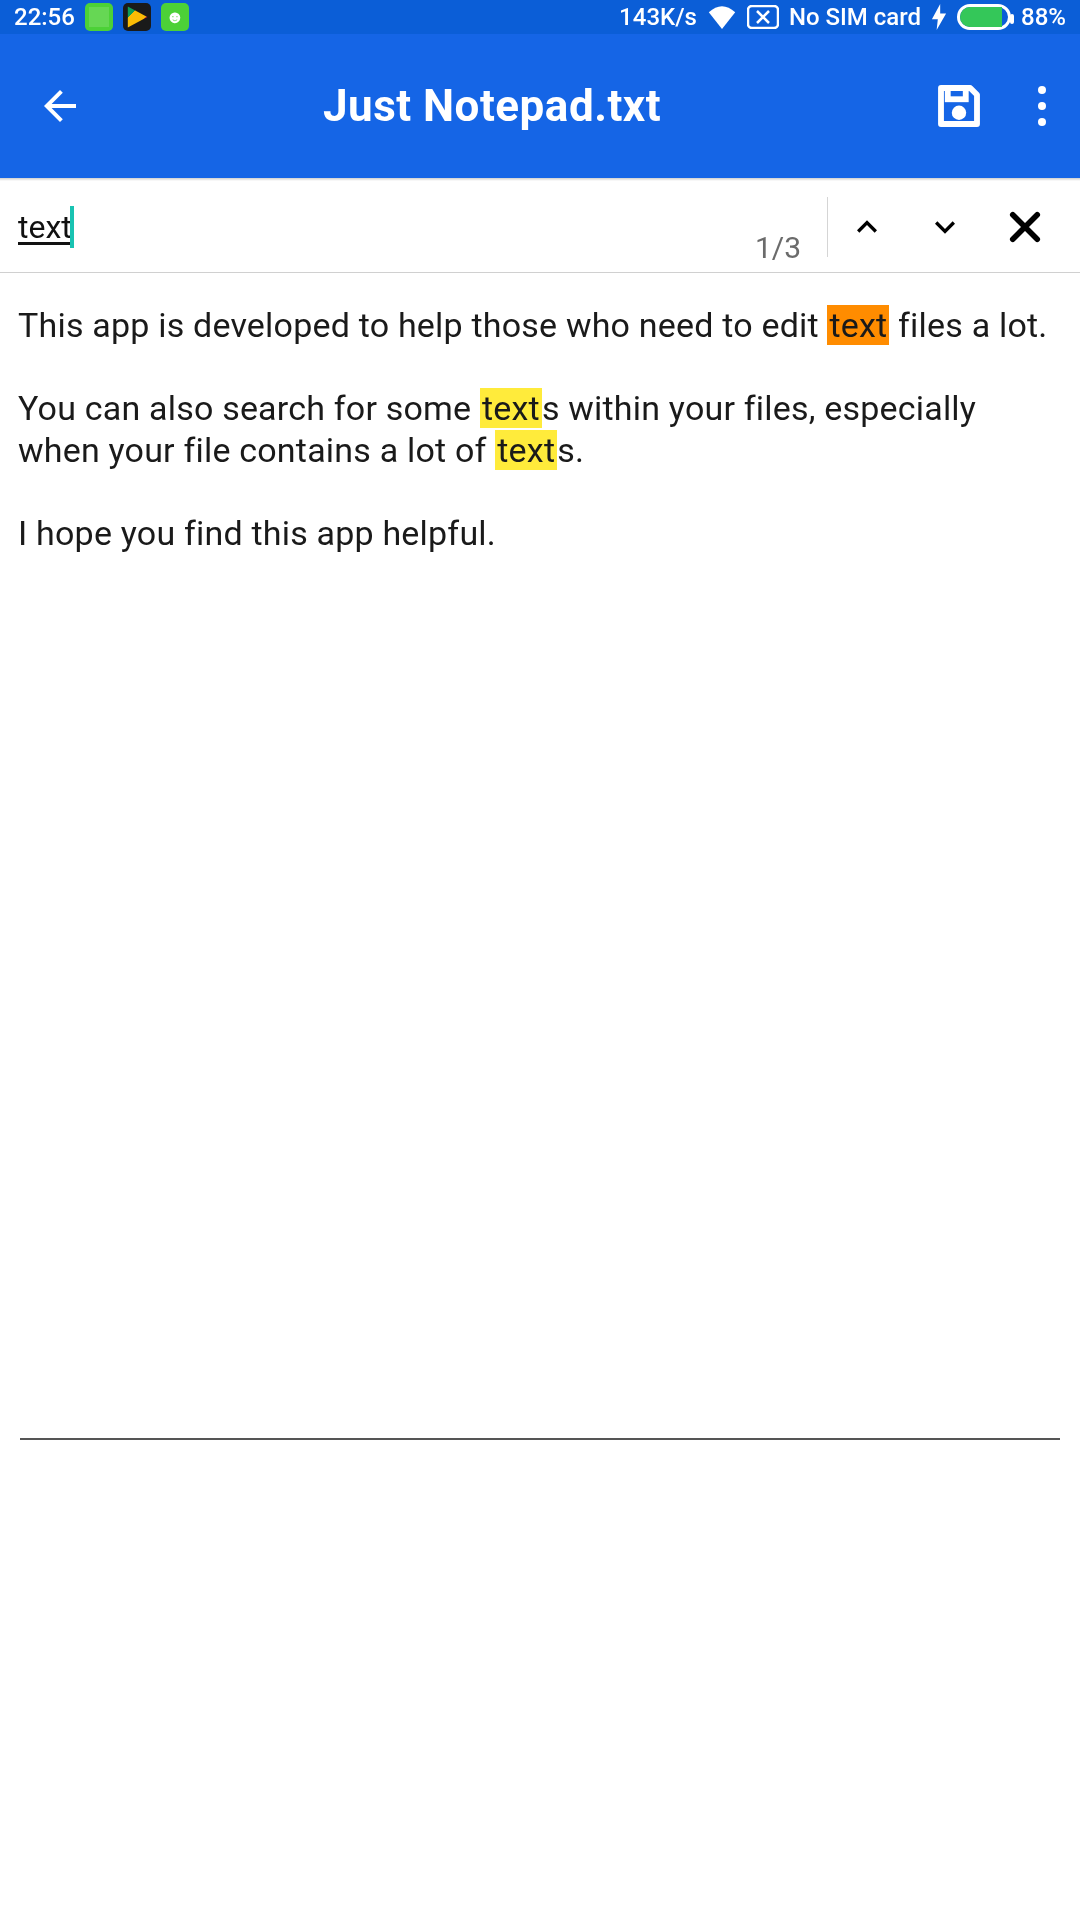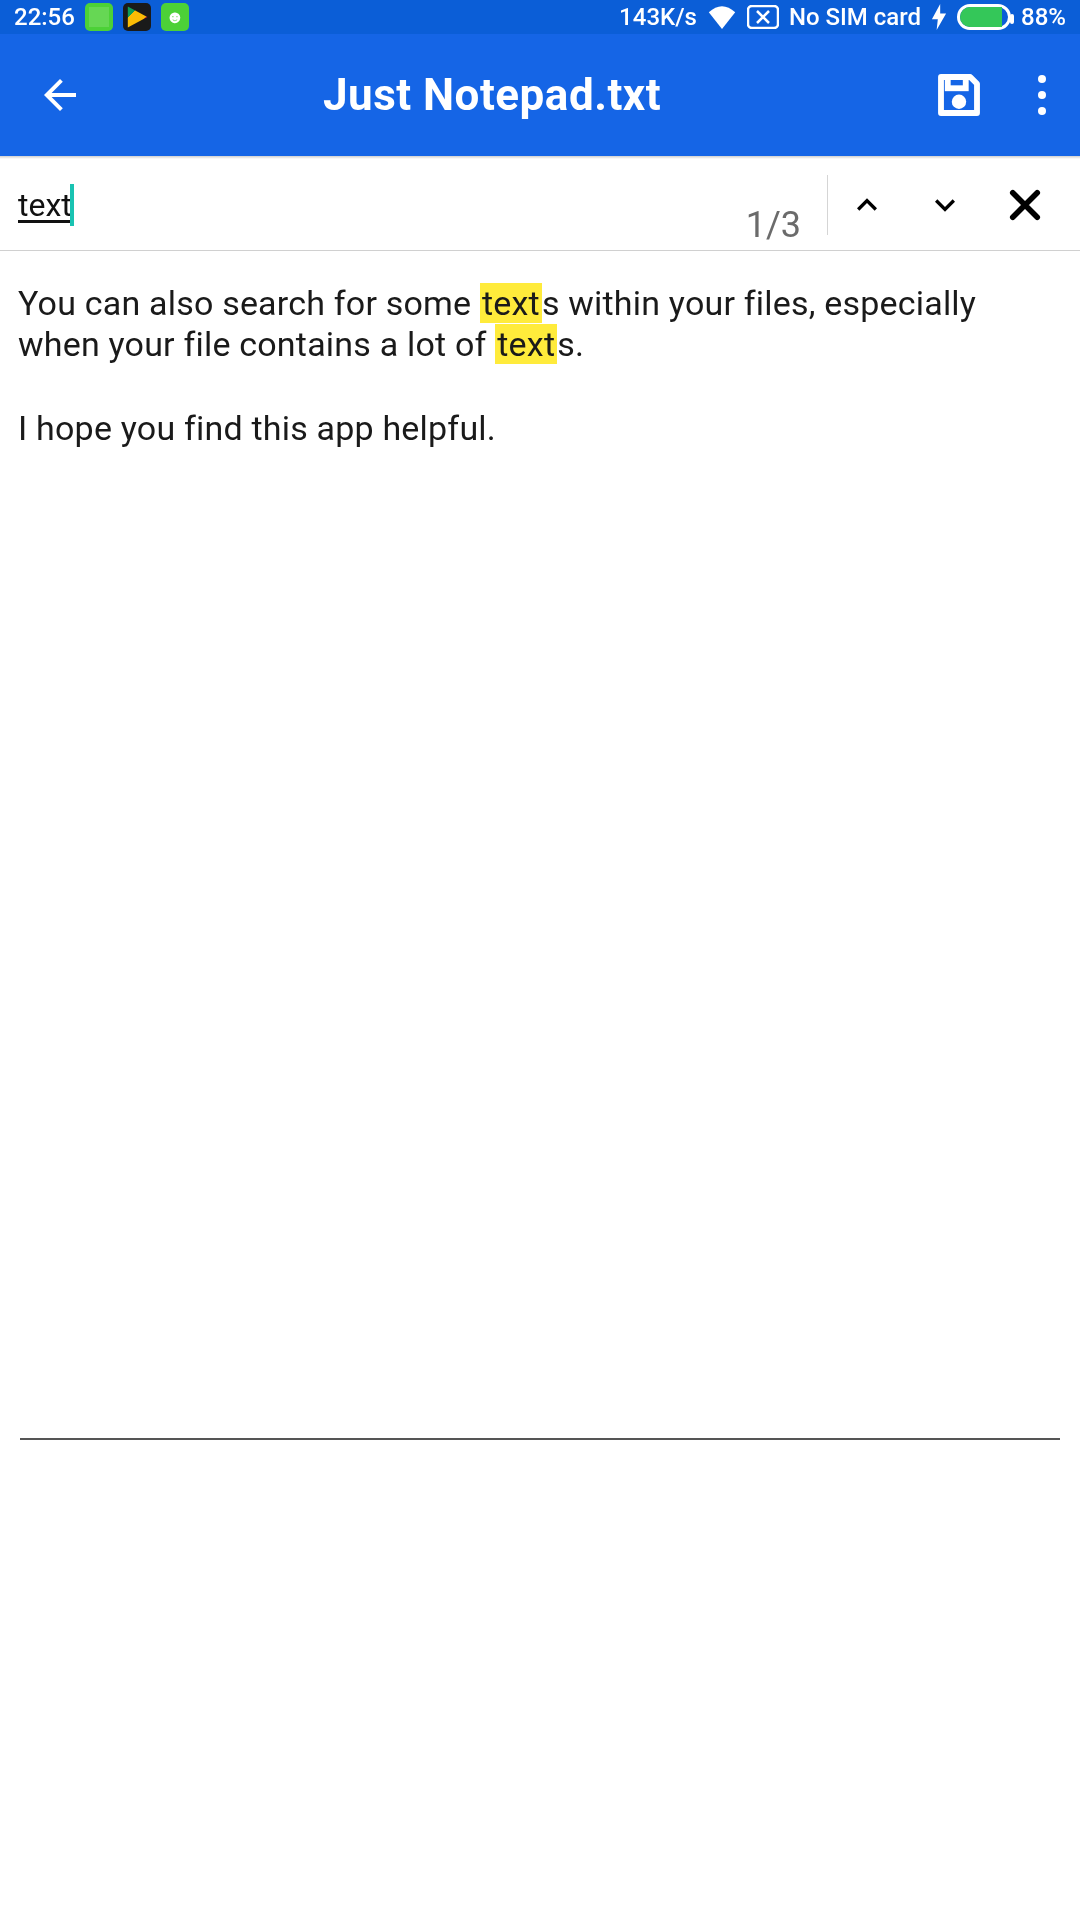--- a/index.html
+++ b/index.html
@@ -25,21 +25,21 @@
   .ic-wifi svg, .ic-nosim svg, .ic-bolt svg { display:block; }
   .batt-pill {
     width:54px; height:26px; border:3px solid #ffffff; border-radius:14px;
     position:relative; display:flex; align-items:center;
   }
   .batt-pill::after{ content:""; position:absolute; right:-6px; top:7px; width:4px; height:10px; background:#fff; border-radius:2px;}
   .batt-fill { height:100%; background:#34c759; border-radius:10px 0 0 10px; }
 
   
   .app-bar {
-    height:122px; width:100%;
+    height:144px; width:100%;
     background:#1565e6;
     display:flex; align-items:center;
     padding:0 18px 0 30px;
     color:#fff;
   }
   .app-bar .back { width:60px; height:60px; display:flex; align-items:center; justify-content:center; }
   .app-bar .title { flex:1; text-align:center; font-size:44px; font-weight:700; letter-spacing:.5px; margin-left:-30px;}
   .app-bar .save { width:70px; height:70px; display:flex; align-items:center; justify-content:center; margin-right:28px;}
   .app-bar .more { width:40px; height:60px; display:flex; flex-direction:column; align-items:center; justify-content:center; gap:8px;}
   .app-bar .more span{ width:8px; height:8px; background:#fff; border-radius:50%; }
@@ -53,21 +53,21 @@
     border-bottom:1px solid #d0d0d0;
     background:#fff;
   }
   .find-input-wrap { flex:1; display:flex; align-items:center; height:100%; position:relative; }
   .find-input {
     font-size:32px; color:#111; border:none; outline:none; background:transparent;
     text-decoration:underline; text-underline-offset:4px;
     padding:4px 0;
   }
   .caret { width:4px; height:42px; background:#19c3b2; margin-left:-2px; }
-  .find-count { font-size:36px; color:#6b6b6b; padding:0 26px;margin-top:41px; }
+  .find-count { font-size:30px; color:#6b6b6b; padding:0 26px;margin-top:41px; }
   .vdiv { width:1px; height:60px; background:#d5d5d5; }
   .nav-btn { width:78px; height:70px; display:flex; align-items:center; justify-content:center; }
   .close-btn { width:70px; height:70px; display:flex; align-items:center; justify-content:center; margin-left:6px;}
 
   
   .editor {
     padding:32px 18px 0 18px;
     font-size:34px;
     line-height:1.22;
     color:#1a1a1a;
@@ -161,20 +161,23 @@
   </div>
   <div class="close-btn">
     <svg width="42" height="42" viewBox="0 0 24 24">
         <path stroke="#000" stroke-width="3.2" stroke-linecap="round" d="M5 5l14 14M19 5L5 19"></path>
       </svg>
   </div>
 </div>
 
 <div class="editor">
 
+  <p>
+    <span>This app is developed to help those who need to edit </span><span class="hl-current">text</span><span> files a lot.</span>
+  </p>
 
 
   <p>
     <span>You can also search for some </span><span class="hl-other">text</span><span>s within your files, especially when your file contains a lot of </span><span class="hl-other">text</span><span>s.</span>
   </p>
 
   <p style="margin-bottom:0">
     <span>I hope you find this app helpful.</span><br>
   </p>
 </div>

